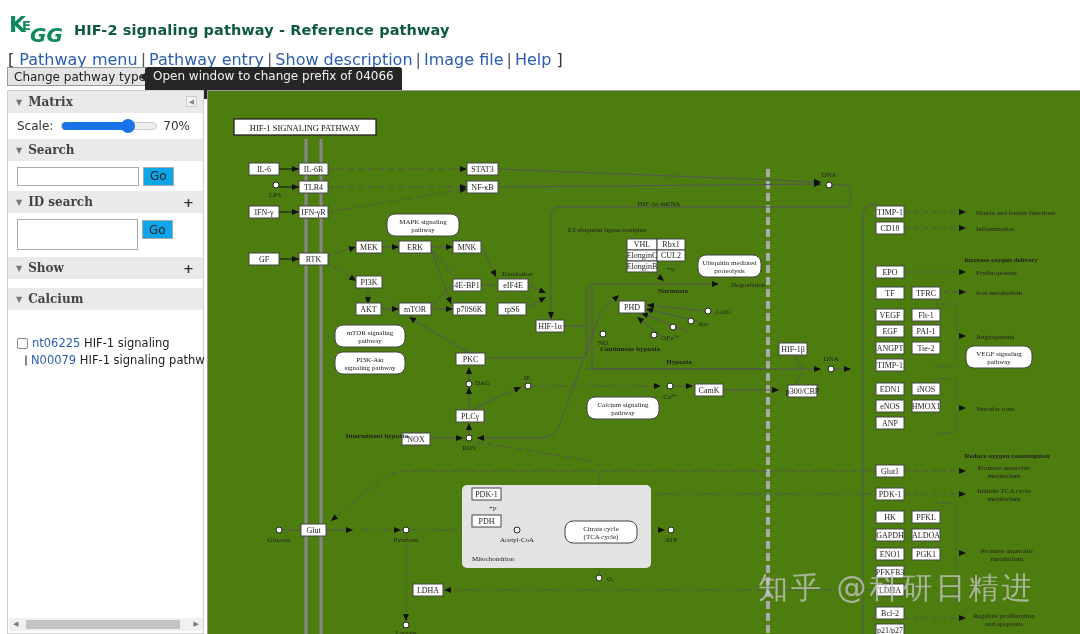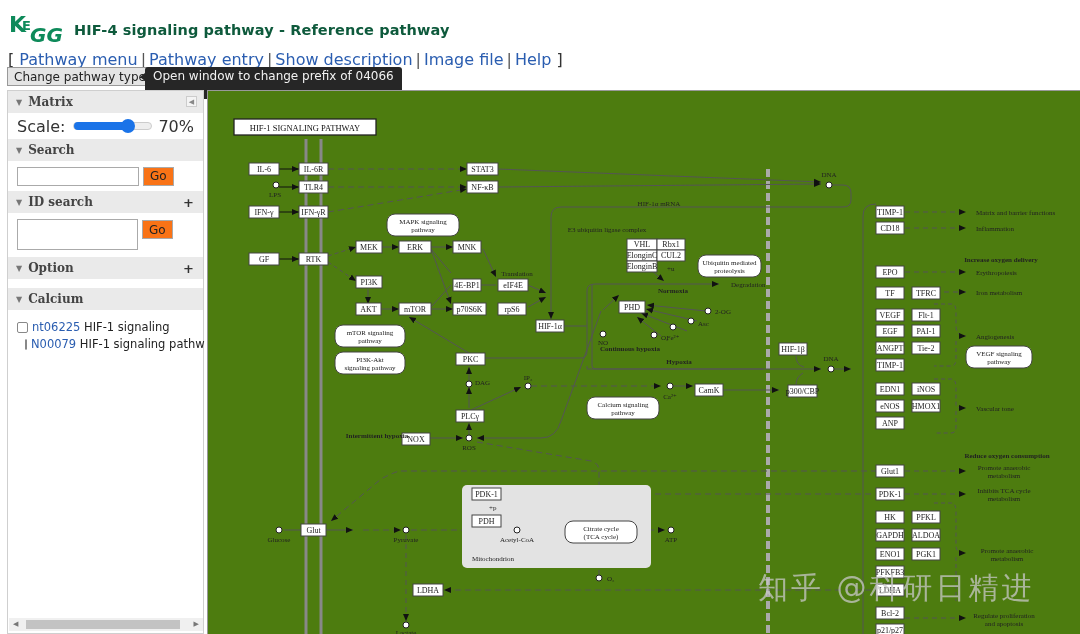--- a/index.html
+++ b/index.html
@@ -21,27 +21,27 @@
     border-bottom: 4px solid transparent; border-right: 5px solid #262626; }
 
   .sidebar { position: absolute; left: 7px; top: 90px; width: 197px; height: 544px; border: 1px solid #cfcfcf; background: #fff; }
   .panel-h { height: 22px; background: #eaeaea; font-weight: bold; font-size: 12px; color: #444;
     display: flex; align-items: center; padding-left: 8px; font-family: "DejaVu Serif", serif; position: relative; }
   .panel-h .tri { font-size: 8px; margin-right: 6px; color: #777; }
   .panel-h .plus { position: absolute; right: 9px; font-size: 13px; color: #333; font-family: "DejaVu Sans", sans-serif; }
   .panel-h .collapse { position: absolute; right: 6px; top: 5px; width: 11px; height: 11px; border: 1px solid #ccc; background: #f4f4f4;
     font-size: 7px; line-height: 9px; text-align: center; color: #888; }
   .panel-b { padding: 6px 9px; font-size: 12px; }
-  .scale-row { display: flex; align-items: center; height: 26px; padding: 0 9px; font-size: 16px; color: #333; }
+  .scale-row { display: flex; align-items: center; height: 26px; padding: 0 9px; font-size: 12px; color: #333; }
   .slider { position: relative; width: 96px; height: 8px; margin: 0 6px 0 8px; background: #eee; border: 1px solid #ccc; border-radius: 5px; }
   .slider .fill { position: absolute; left: 0; top: -1px; height: 8px; background: #1a73e8; border-radius: 5px; }
   .slider .thumb { position: absolute; top: -4px; width: 14px; height: 14px; border-radius: 50%; background: #1a73e8; margin-left: -7px; }
   .inp { border: 1px solid #aaa; height: 19px; background: #fff; }
-  .go { border: 1px solid #aaa; background: #f97316; font-size: 12px; height: 19px; padding: 0 6px; margin-left: 4px; color: #222; font-family: "DejaVu Sans", sans-serif; }
-  .net-item { display: flex; align-items: center; font-size: 11.5px; margin-top: 2px; white-space: nowrap; }
+  .go { border: 1px solid #aaa; background: #0ea5e9; font-size: 12px; height: 19px; padding: 0 6px; margin-left: 4px; color: #222; font-family: "DejaVu Sans", sans-serif; }
+  .net-item { display: flex; align-items: center; font-size: 11.5px; margin-top: 18px; white-space: nowrap; }
   .cb { width: 11px; height: 11px; border: 1px solid #888; border-radius: 2px; margin-right: 4px; background: #fff; }
   .hscroll { position: absolute; left: 1px; bottom: 2px; width: 194px; height: 13px; background: #f0f0f0; display: flex; align-items: center; }
   .hscroll .thumb { position: absolute; left: 17px; width: 154px; height: 9px; background: #c3c3c3; top: 2px; }
   .hscroll .arr { position: absolute; font-size: 7px; color: #777; top: 2px; }
 
   .map { position: absolute; left: 207px; top: 90px; width: 873px; height: 544px; border-left: 1px solid #999; border-top: 1px solid #999; background: #4d7c0f; overflow: hidden; }
   .map svg text { font-family: "Liberation Serif", "DejaVu Serif", serif; }
   .watermark { position: absolute; left: 758px; top: 568px; font-size: 30px; color: rgba(200,200,200,0.75);
     font-family: "DejaVu Sans", sans-serif; letter-spacing: 3px; white-space: nowrap; }
 </style>
@@ -49,21 +49,21 @@
 <body>
 
 <div class="header">
   <div class="logo">
     <svg viewBox="0 0 58 36">
       <text x="1" y="22" font-family="DejaVu Sans, sans-serif" font-weight="bold" font-size="22" fill="#0e8a5a">K</text>
       <text x="14" y="20" font-family="DejaVu Sans, sans-serif" font-weight="bold" font-size="13" fill="#0e8a5a">E</text>
       <text x="22" y="32" font-family="DejaVu Sans, sans-serif" font-weight="bold" font-size="20" fill="#0e8a5a" font-style="italic">GG</text>
     </svg>
   </div>
-  <div class="title">HIF-4 signaling pathway - Reference pathway</div>
+  <div class="title">HIF-2 signaling pathway - Reference pathway</div>
 </div>
 
 <div class="links">
   [ <a>Pathway menu</a><span class="sep">|</span><a>Pathway entry</a><span class="sep">|</span><a>Show description</a><span class="sep">|</span><a>Image file</a><span class="sep">|</span><a>Help</a> ]
 </div>
 
 <button class="cpt-btn">Change pathway type</button>
 <div class="tooltip">Open window to change prefix of 04066</div>
 
 <div class="sidebar">
@@ -92,21 +92,21 @@
     <span class="tri">▼</span>
     <span>ID search</span>
     <span class="plus">+</span>
   </div>
   <div class="panel-b" style="display:flex;align-items:flex-start;height:44px;">
     <textarea class="inp" style="width: 121px; height: 31px; resize: none;"></textarea>
     <button class="go" style="margin-top:1px;">Go</button>
   </div>
   <div class="panel-h">
     <span class="tri">▼</span>
-    <span>Option</span>
+    <span>Show</span>
     <span class="plus">+</span>
   </div>
   <div style="height:9px;"></div>
   <div class="panel-h">
     <span class="tri">▼</span>
     <span>Calcium</span>
   </div>
   <div class="panel-b" style="padding-top:8px;">
     <div class="net-item">
       <span class="cb"></span>

